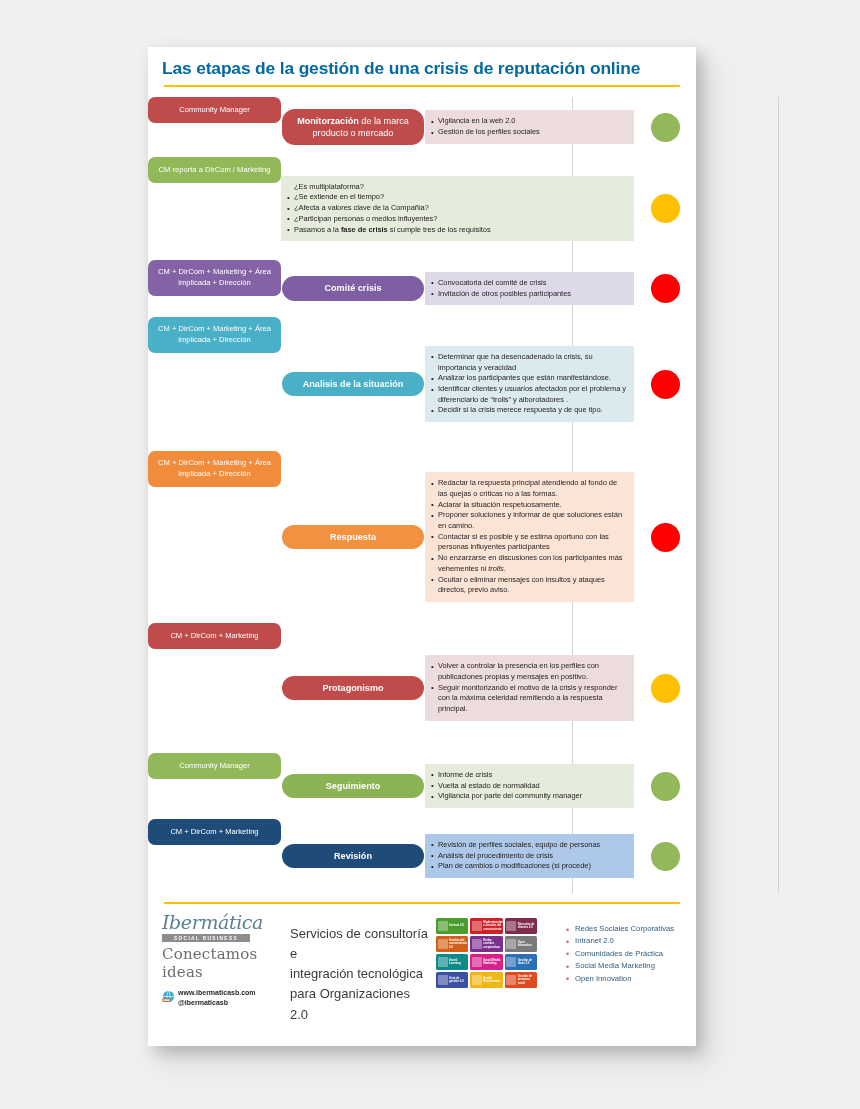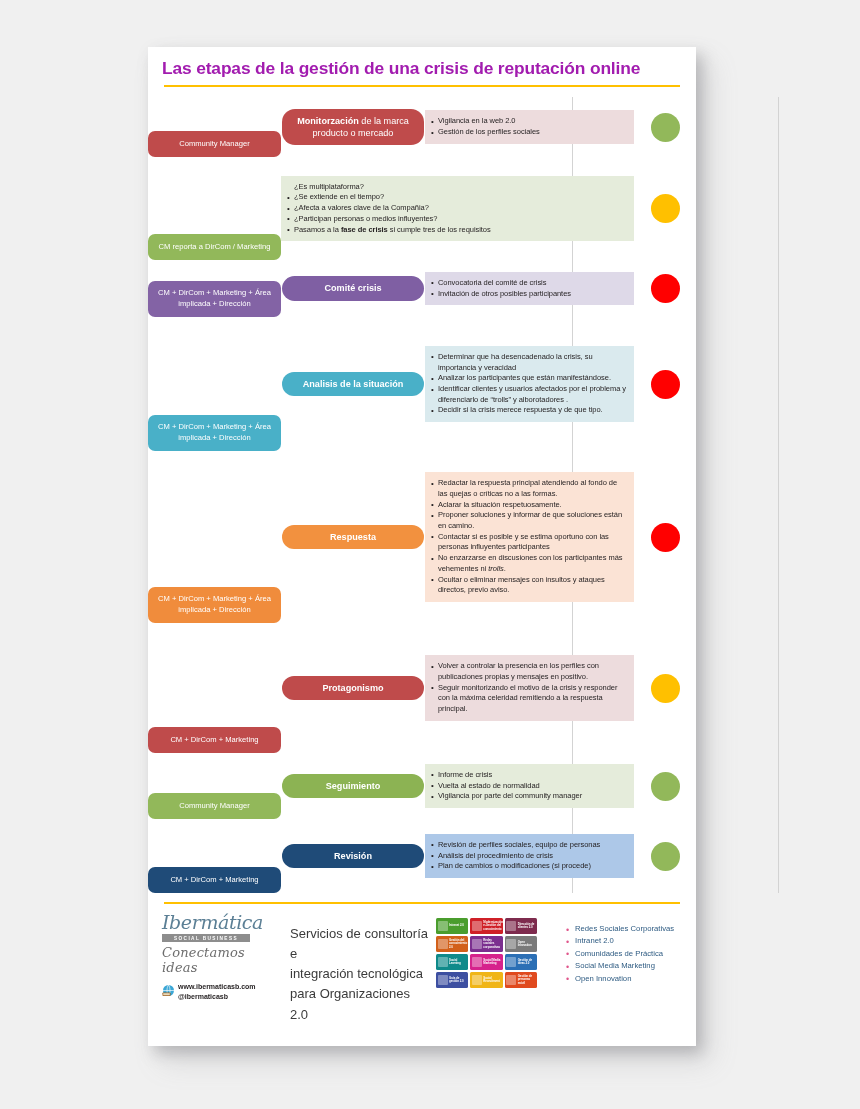--- a/index.html
+++ b/index.html
@@ -17,21 +17,21 @@
     position: absolute; left: 148px; top: 47px;
     width: 548px; height: 999px;
     background: #ffffff;
     box-shadow: 6px 7px 14px rgba(120,120,125,0.40),
                 14px 16px 26px rgba(140,140,145,0.22);
   }
 
   
   #header { padding: 11px 14px 0 14px; }
   #title {
-    color: #a21caf;
+    color: #0369a1;
     font-size: 17.4px;
     font-weight: bold;
     letter-spacing: -0.15px;
     white-space: nowrap;
     line-height: 1.15;
   }
   #title-rule {
     margin: 7px 2px 0 2px;
     height: 2px;
     background: #ffc000;
@@ -45,21 +45,21 @@
     display: flex;
     align-items: stretch;
     width: 100%;
   }
 
   
   .col-actor {
     width: 133px;
     flex: 0 0 133px;
     display: flex;
-    align-items: flex-end;
+    align-items: flex-start;
     justify-content: center;
     padding-left: 0;
   }
   .actor-pill {
     width: 100%;
     border-radius: 7px;
     color: #ffffff;
     font-size: 7.6px;
     line-height: 1.42;
     text-align: center;
@@ -189,22 +189,21 @@
     font-size: 4.7px;
     letter-spacing: 1.4px;
     text-align: center;
     padding: 1.6px 0 1.3px 0;
     width: 88px;
     font-weight: bold;
   }
   .logo-tag {
     margin-top: 3px;
     font-family: "DejaVu Serif", serif;
-    font-style: italic;
-    font-size: 13px;
+    font-size: 15px;
     color: #6d6d6d;
     letter-spacing: 0.2px;
   }
   #logo-contact {
     margin-top: 7px;
     display: flex;
     align-items: flex-start;
   }
   .contact-icon {
     width: 13px; height: 13px;

